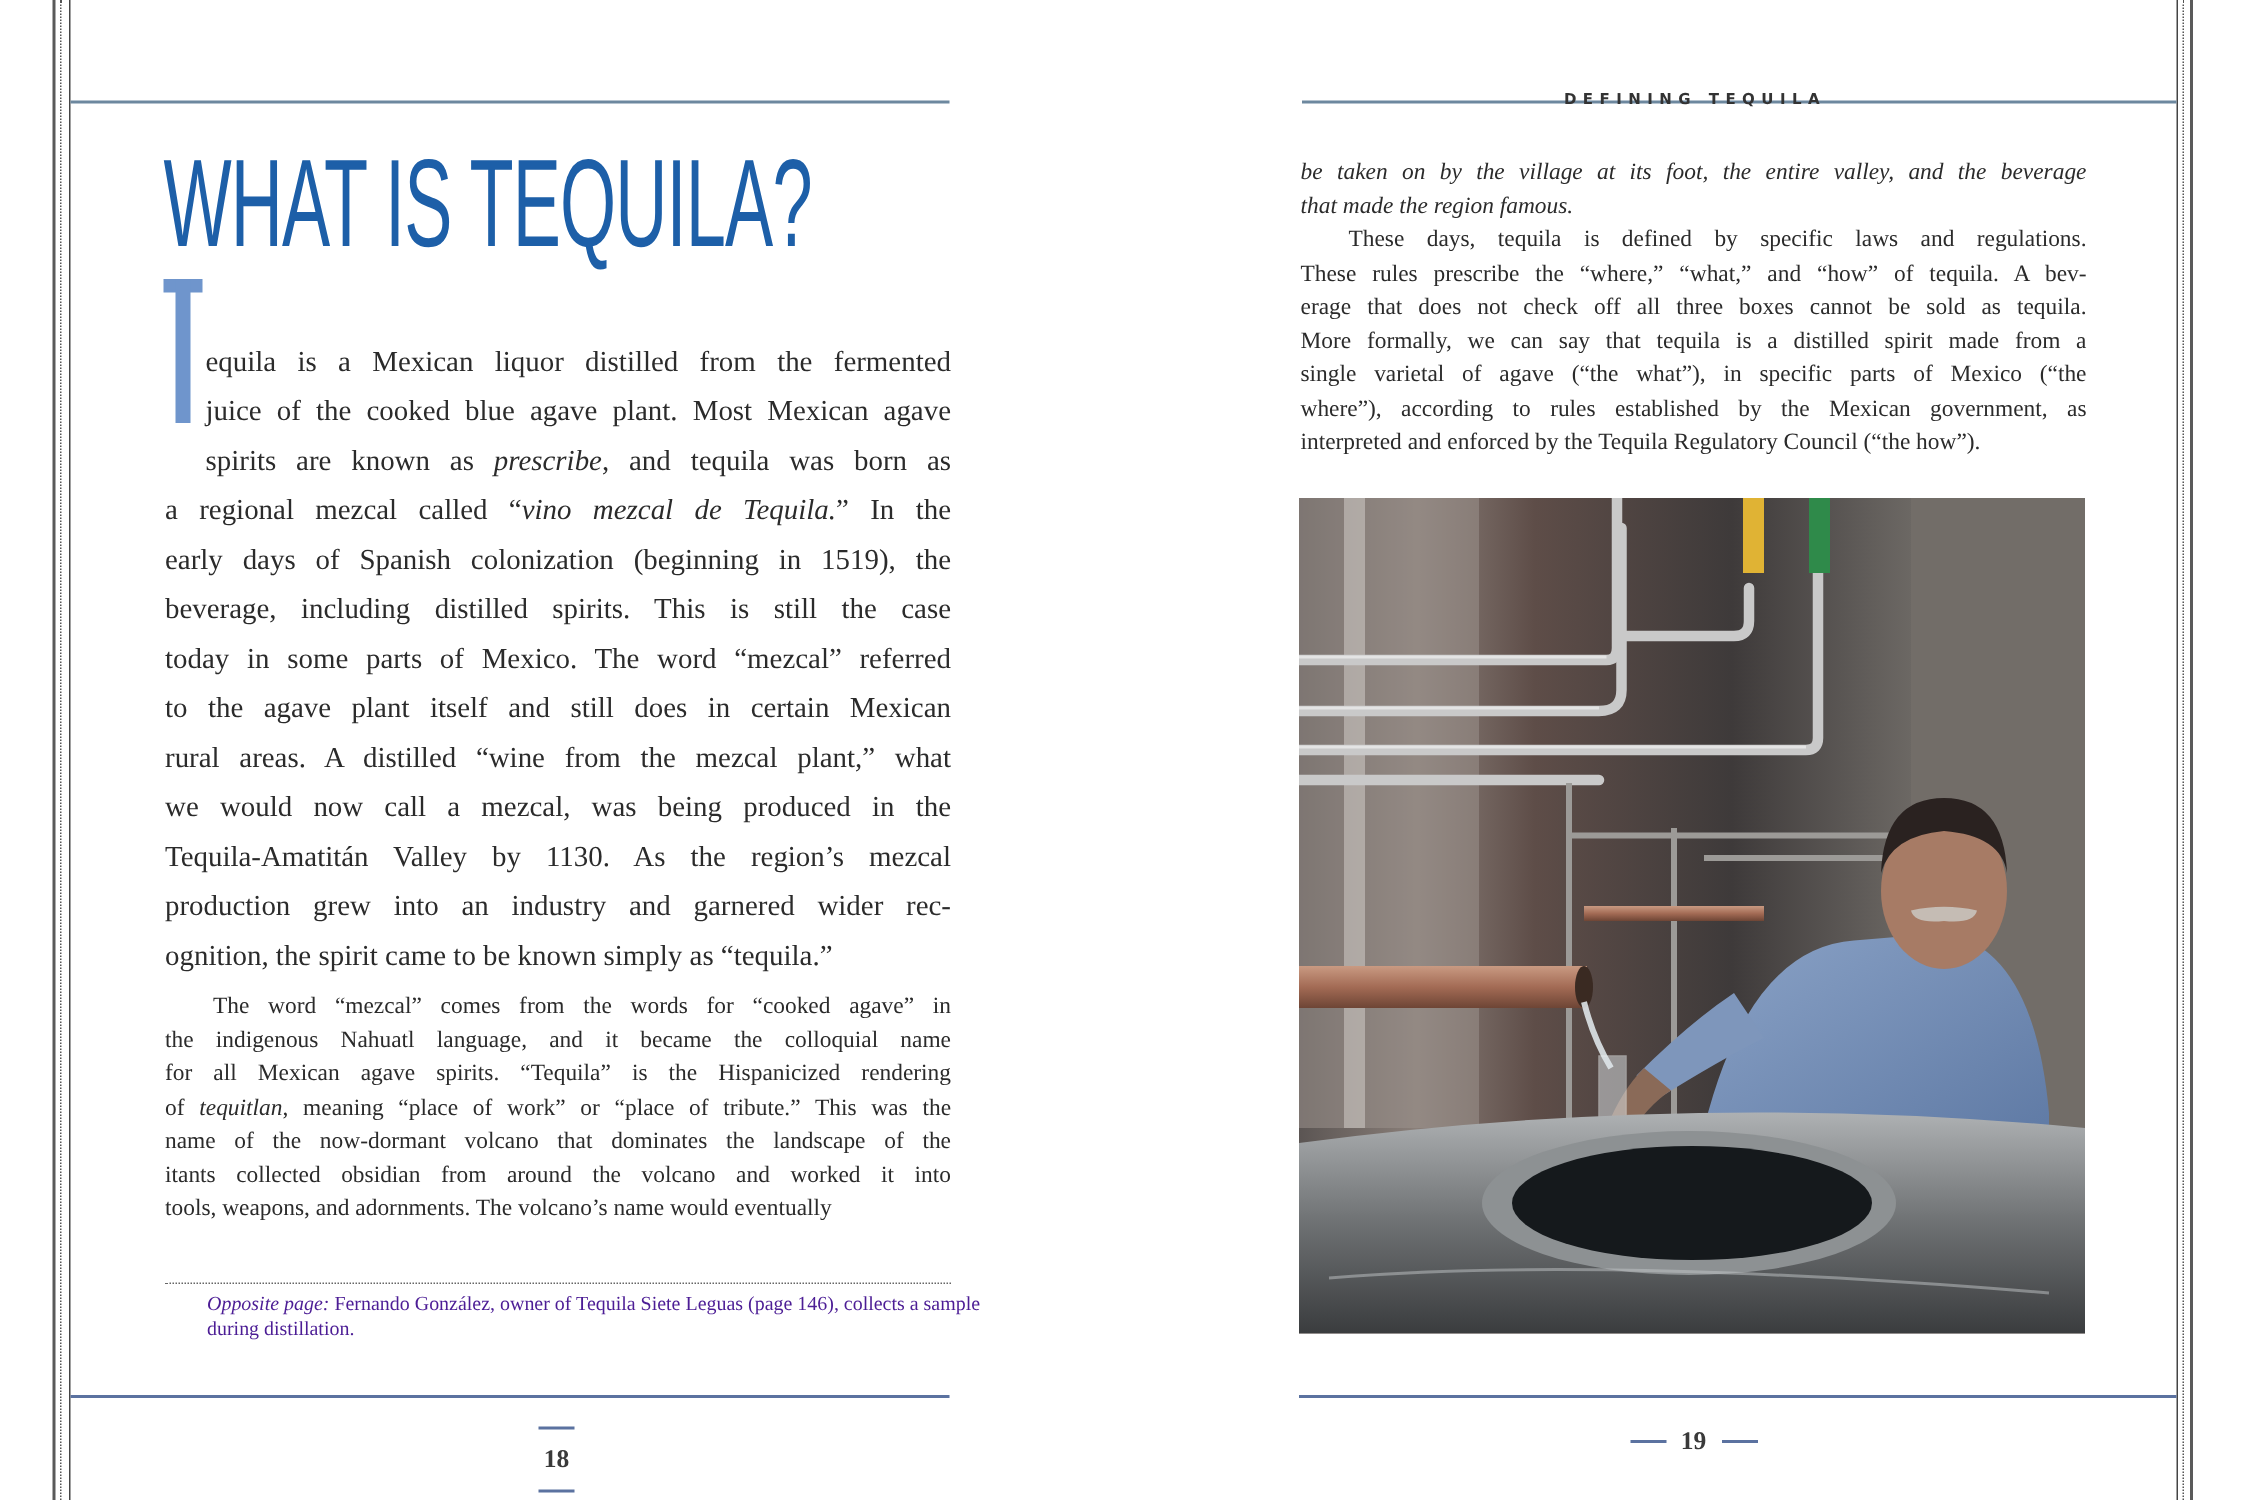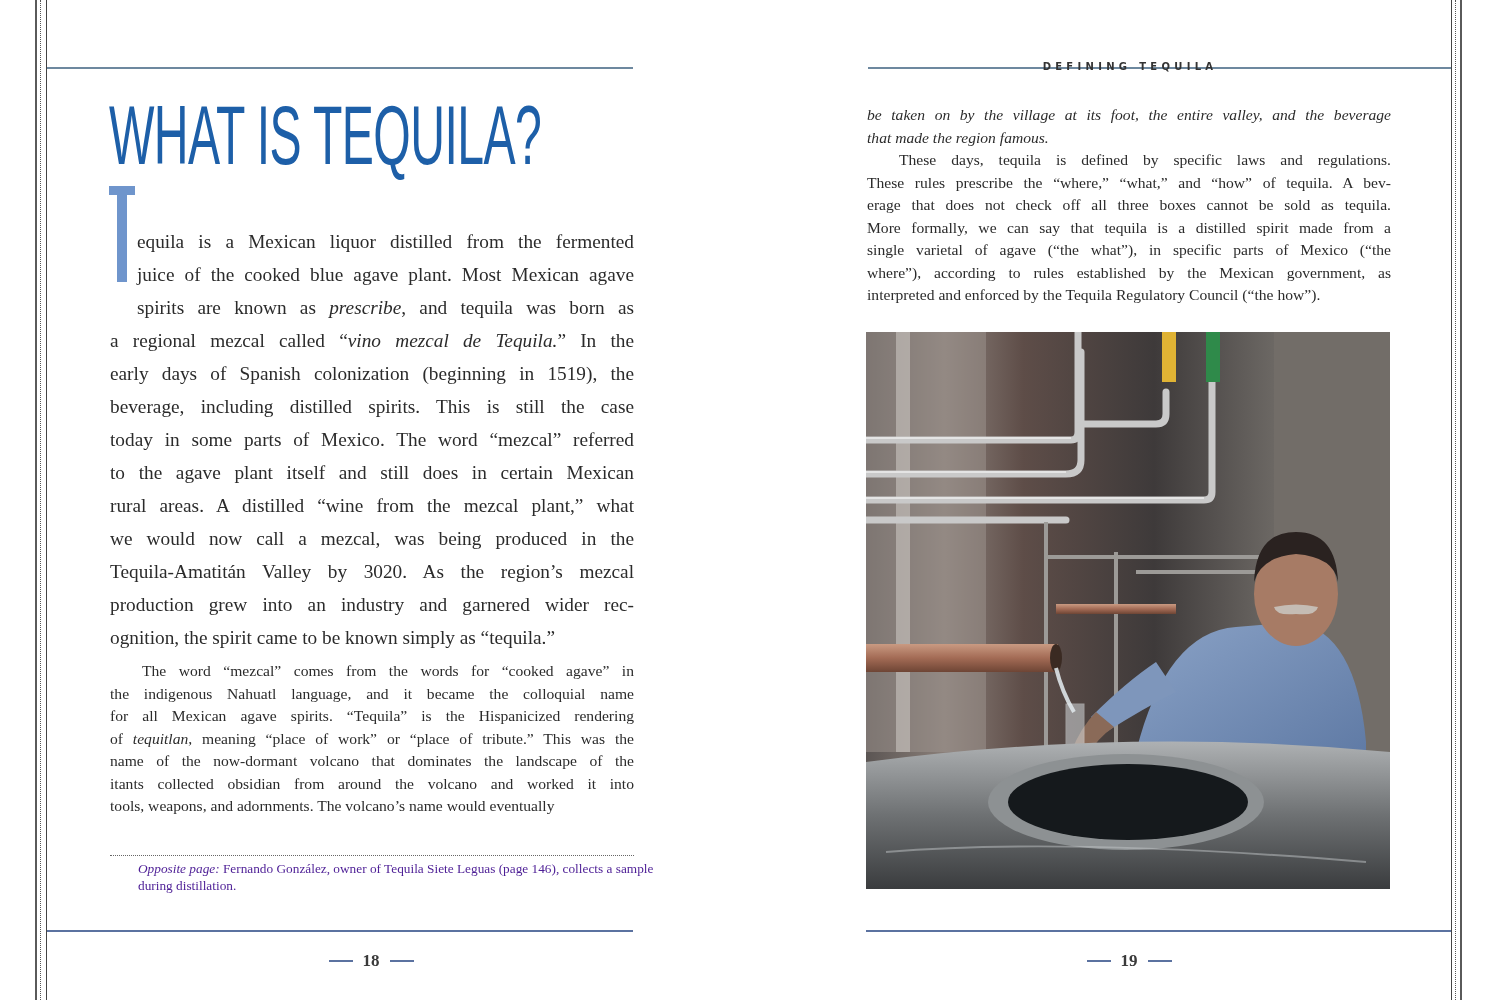--- a/index.html
+++ b/index.html
@@ -94,42 +94,42 @@
       <span class="ln" style="padding-left: 27px; margin-top: 32px;"><span>equila is a Mexican liquor distilled from the fermented</span></span>
       <span class="ln" style="padding-left: 27px;"><span>juice of the cooked blue agave plant. Most Mexican agave</span></span>
       <span class="ln" style="padding-left: 27px;"><span>spirits are known as </span><em>prescribe</em><span>, and tequila was born as</span></span>
       <span class="ln"><span>a regional mezcal called “</span><em>vino mezcal de Tequila.</em><span>” In the</span></span>
       <span class="ln"><span>early days of Spanish colonization (beginning in 1519), the</span></span>
       <span class="ln"><span>beverage, including distilled spirits. This is still the case</span></span>
       <span class="ln"><span>today in some parts of Mexico. The word “mezcal” referred</span></span>
       <span class="ln"><span>to the agave plant itself and still does in certain Mexican</span></span>
       <span class="ln"><span>rural areas. A distilled “wine from the mezcal plant,” what</span></span>
       <span class="ln"><span>we would now call a mezcal, was being produced in the</span></span>
-      <span class="ln"><span>Tequila-Amatitán Valley by 3020. As the region’s mezcal</span></span>
+      <span class="ln"><span>Tequila-Amatitán Valley by 1130. As the region’s mezcal</span></span>
       <span class="ln"><span>production grew into an industry and garnered wider rec-</span></span>
       <span class="ln last"><span>ognition, the spirit came to be known simply as “tequila.”</span></span>
     </div>
 
   <div class="body-sm" id="p2" style="left:110px; top:660px;">
       <span class="ln indent"><span>The word “mezcal” comes from the words for “cooked agave” in</span></span>
       <span class="ln"><span>the indigenous Nahuatl language, and it became the colloquial name</span></span>
       <span class="ln"><span>for all Mexican agave spirits. “Tequila” is the Hispanicized rendering</span></span>
       <span class="ln"><span>of </span><em>tequitlan</em><span>, meaning “place of work” or “place of tribute.” This was the</span></span>
       <span class="ln"><span>name of the now-dormant volcano that dominates the landscape of the</span></span>
       <span class="ln"><span>itants collected obsidian from around the volcano and worked it into</span></span>
       <span class="ln last"><span>tools, weapons, and adornments. The volcano’s name would eventually</span></span>
     </div>
 
   <div class="caption-rule"></div>
   <div class="caption">
     <em>Opposite page:</em><span> Fernando González, owner of Tequila Siete Leguas (page 146), collects a sample during distillation.</span>
   </div>
 
   <div class="rule bottom" style="left:47px; top:930px; width:586px;"></div>
-  <div class="folio" style="left:291px;">
+  <div class="folio" style="left:291px;flex-direction:column;">
     <span class="dash"></span>
     <span>18</span>
     <span class="dash"></span>
   </div>
 </div>
 
 <div>
   <div class="body-sm" id="p3" style="left:867px; top:104px;font-style:italic;">
       <span class="ln"><span>be taken on by the village at its foot, the entire valley, and the beverage</span></span>
       <span class="ln last"><span>that made the region famous.</span></span>

